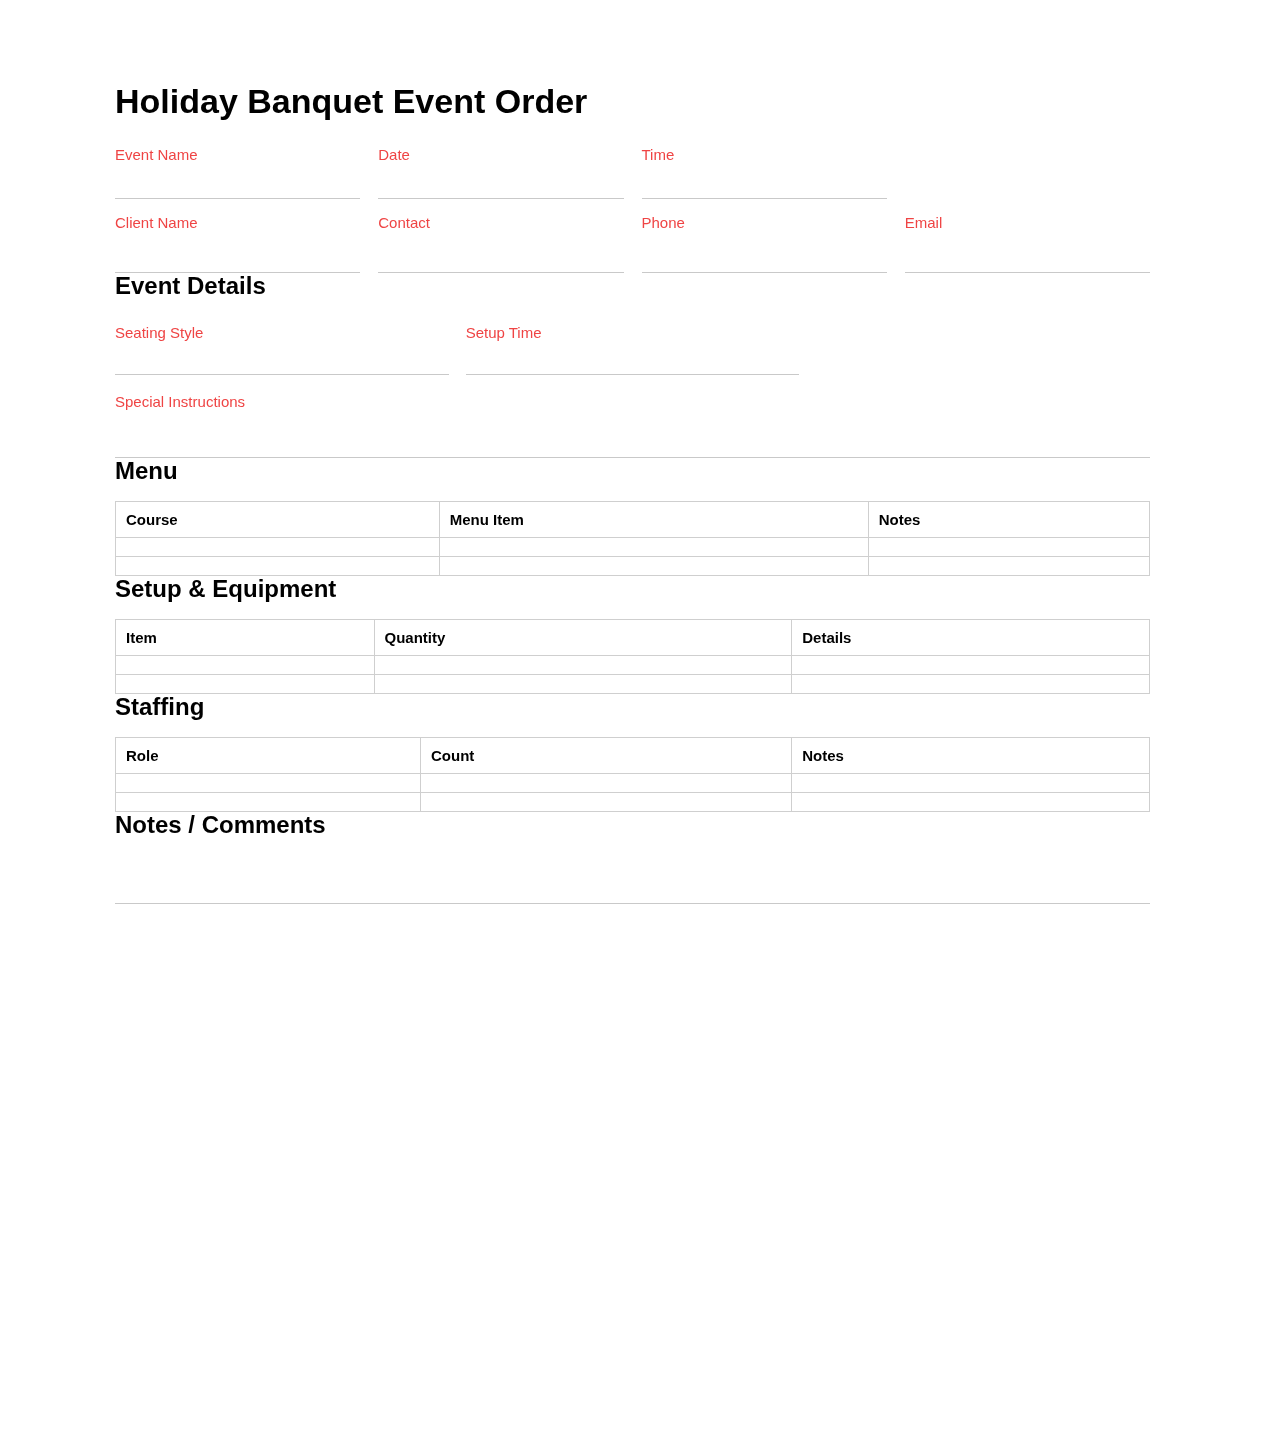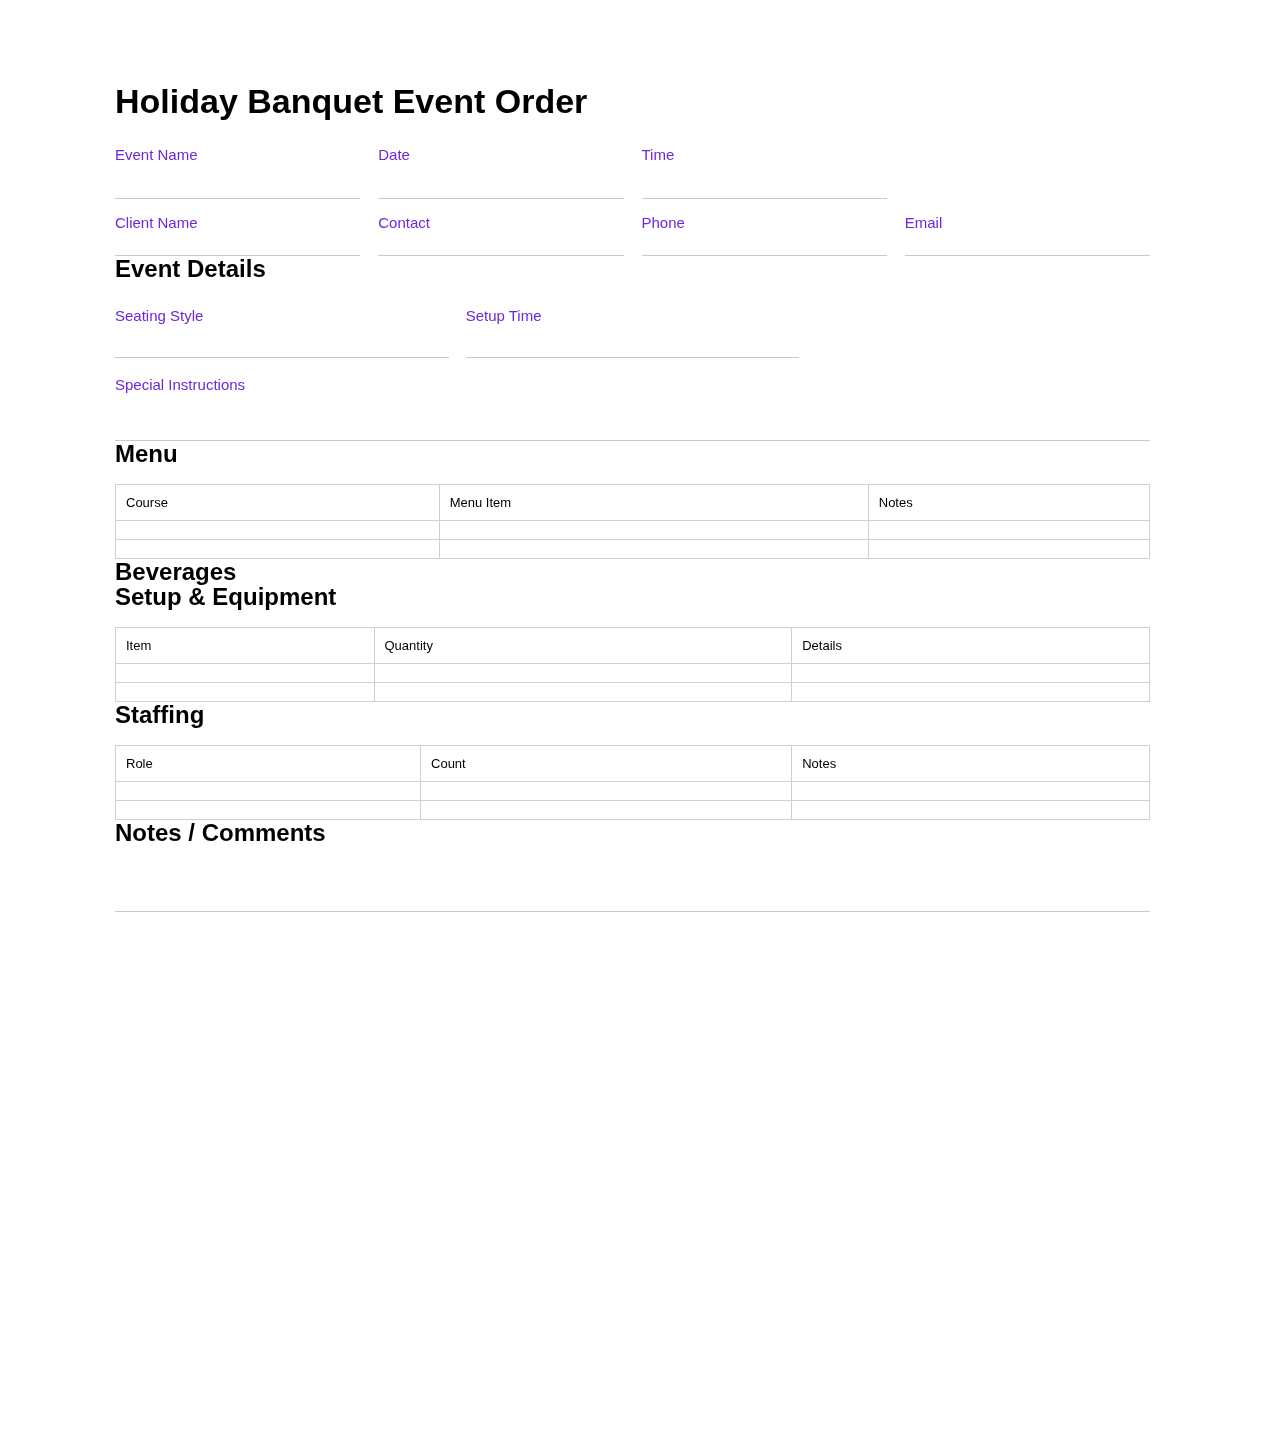--- a/index.html
+++ b/index.html
@@ -39,48 +39,48 @@
     grid-template-columns: repeat(3, 1fr);
     column-gap: 17px;
   }
   .grid4.row-first { margin-top: 27px; }
   .grid4.row-second { margin-top: 15px; }
   .grid3.details-row { margin-top: 26px; }
   .field {
     border-bottom: 1px solid #c9c9c9;
     padding-bottom: 34px;
   }
-  .grid4.row-second .field { padding-bottom: 23px; }
+  .grid4.row-second .field { padding-bottom: 40px; }
   .grid3.details-row .field { padding-bottom: 32px; }
   .field-label {
     display: inline-block;
     font-size: 15px;
     line-height: 18px;
-    color: #6d28d9;
+    color: #ef4444;
   }
   .field.special-instructions {
     margin-top: 18px;
     padding-bottom: 46px;
   }
   .heading-event-details { margin-top: 42px; }
   .heading-menu { margin-top: 44px; }
   .heading-gap { margin-top: 38px; }
   
   table.data-table {
     margin-top: 18px;
     width: 100%;
     border-collapse: collapse;
     table-layout: fixed;
   }
   table.data-table th {
     border: 1px solid #cfcfcf;
     text-align: left;
-    font-size: 13px;
+    font-size: 15px;
     line-height: 19px;
-    font-weight: 400;
+    font-weight: 700;
     padding: 8px 10px;
   }
   table.data-table td {
     border: 1px solid #cfcfcf;
     height: 18px;
     padding: 0 10px;
     font-size: 13px;
   }
   
   .notes-area {
@@ -159,21 +159,20 @@
         <td></td>
       </tr>
       <tr>
         <td></td>
         <td></td>
         <td></td>
       </tr>
     </tbody>
   </table>
 
-  <h2 class="section-heading heading-gap">Beverages</h2>
 
   <h2 class="section-heading heading-gap">Setup &amp; Equipment</h2>
   <table class="data-table">
     <colgroup>
       <col style="width:25.0%">
       <col style="width:40.4%">
       <col style="width:34.6%">
     </colgroup>
     <thead>
       <tr>

